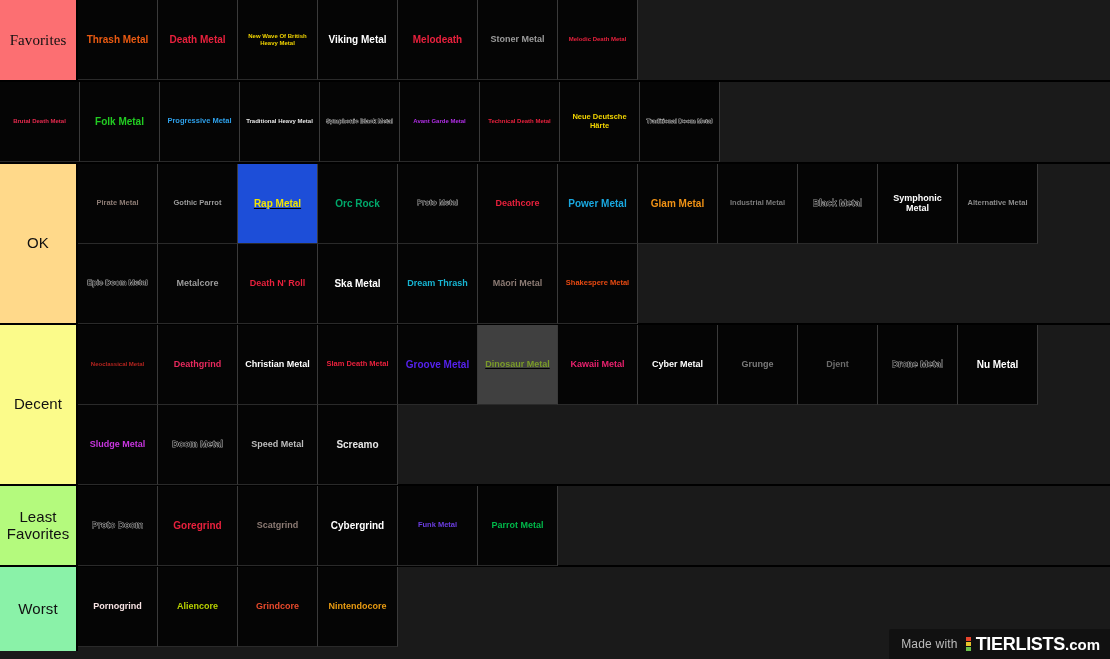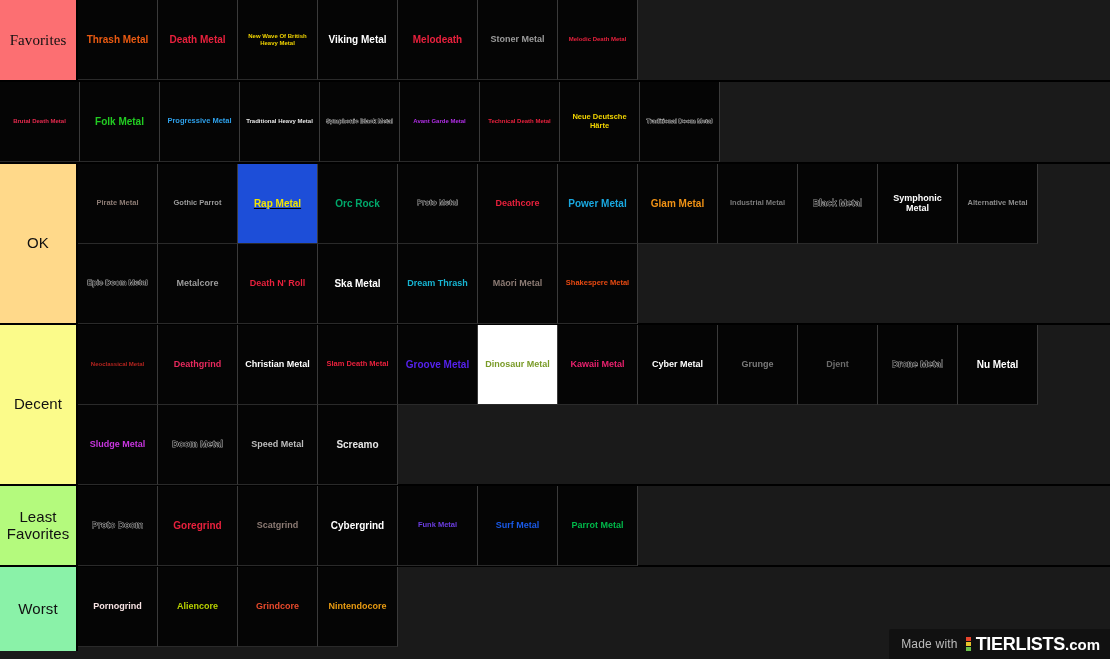--- a/index.html
+++ b/index.html
@@ -275,21 +275,21 @@
           </div>
           <div class="item" style="background: rgb(5, 5, 5);">
             <span class="fs-md" style="color: rgb(255, 255, 255);">Christian Metal</span>
           </div>
           <div class="item" style="background: rgb(5, 5, 5);">
             <span class="fs-sm" style="color: rgb(232, 33, 61);">Slam Death Metal</span>
           </div>
           <div class="item" style="background: rgb(5, 5, 5);">
             <span class="fs-lg" style="color: rgb(85, 34, 238);">Groove Metal</span>
           </div>
-          <div class="item" style="background: #ffffff;">
+          <div class="item" style="background: #404040; text-decoration: underline;">
             <span class="fs-md" style="color: rgb(122, 155, 40);">Dinosaur Metal</span>
           </div>
           <div class="item" style="background: rgb(5, 5, 5);">
             <span class="fs-md" style="color: rgb(232, 33, 110);">Kawaii Metal</span>
           </div>
           <div class="item" style="background: rgb(5, 5, 5);">
             <span class="fs-md" style="color: rgb(255, 255, 255);">Cyber Metal</span>
           </div>
           <div class="item" style="background: rgb(5, 5, 5);">
             <span class="fs-md" style="color: rgb(122, 122, 122);">Grunge</span>
@@ -327,23 +327,20 @@
             <span class="fs-lg" style="color: rgb(232, 33, 61);">Goregrind</span>
           </div>
           <div class="item" style="background: rgb(5, 5, 5);">
             <span class="fs-md" style="color: rgb(140, 123, 116);">Scatgrind</span>
           </div>
           <div class="item" style="background: rgb(5, 5, 5);">
             <span class="fs-lg" style="color: rgb(255, 255, 255);">Cybergrind</span>
           </div>
           <div class="item" style="background: rgb(5, 5, 5);">
             <span class="fs-sm" style="color: rgb(107, 61, 224);">Funk Metal</span>
-          </div>
-          <div class="item" style="background: rgb(5, 5, 5);">
-            <span class="fs-md" style="color: rgb(26, 90, 232);">Surf Metal</span>
           </div>
           <div class="item" style="background: rgb(5, 5, 5);">
             <span class="fs-md" style="color: rgb(0, 184, 74);">Parrot Metal</span>
           </div>
         </div>
       </div>
       <div class="tier-row" style="height: 84px;">
         <div class="tier-label" style="background: rgb(138, 242, 168); color: rgb(17, 17, 17);">Worst</div>
         <div class="tier-items">
           <div class="item" style="background: rgb(5, 5, 5);">

